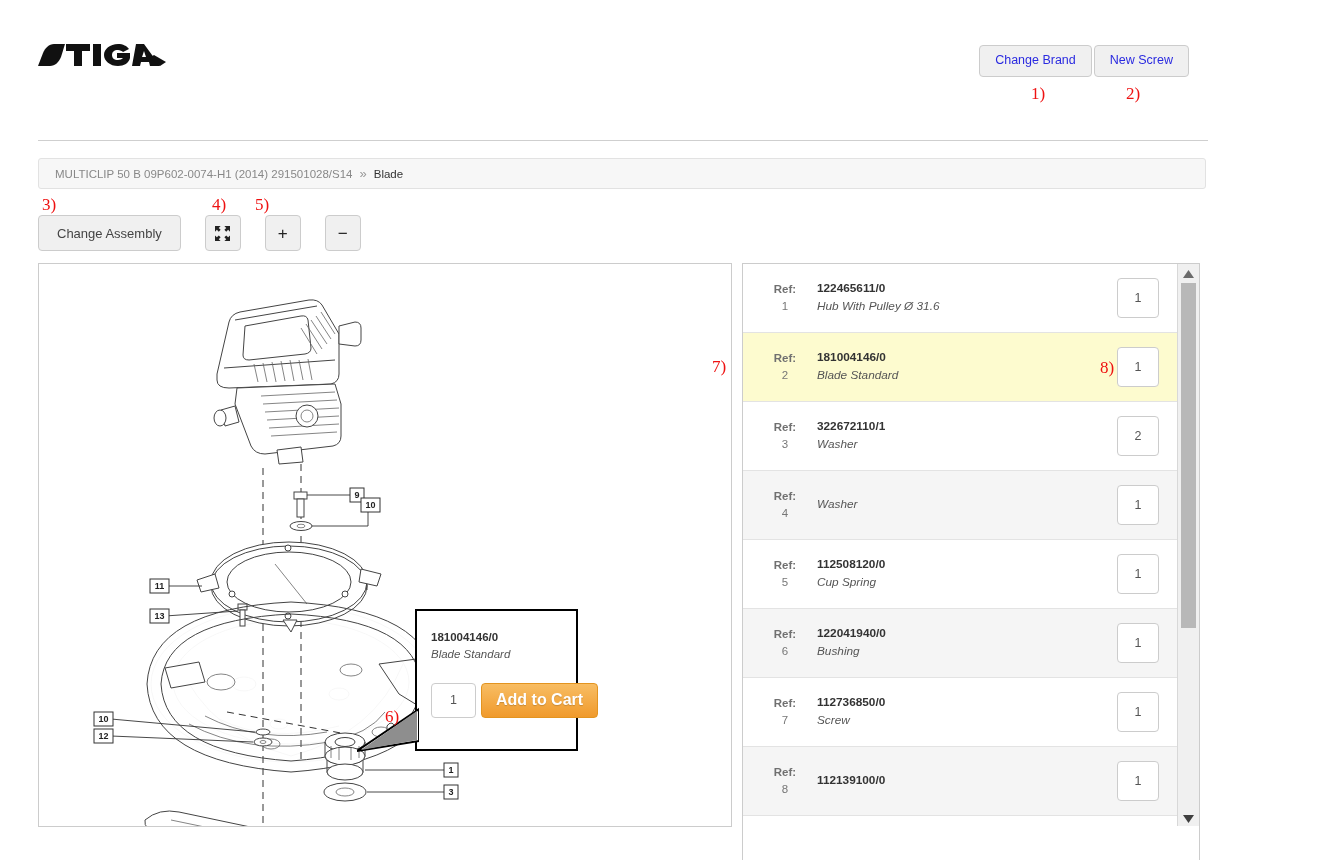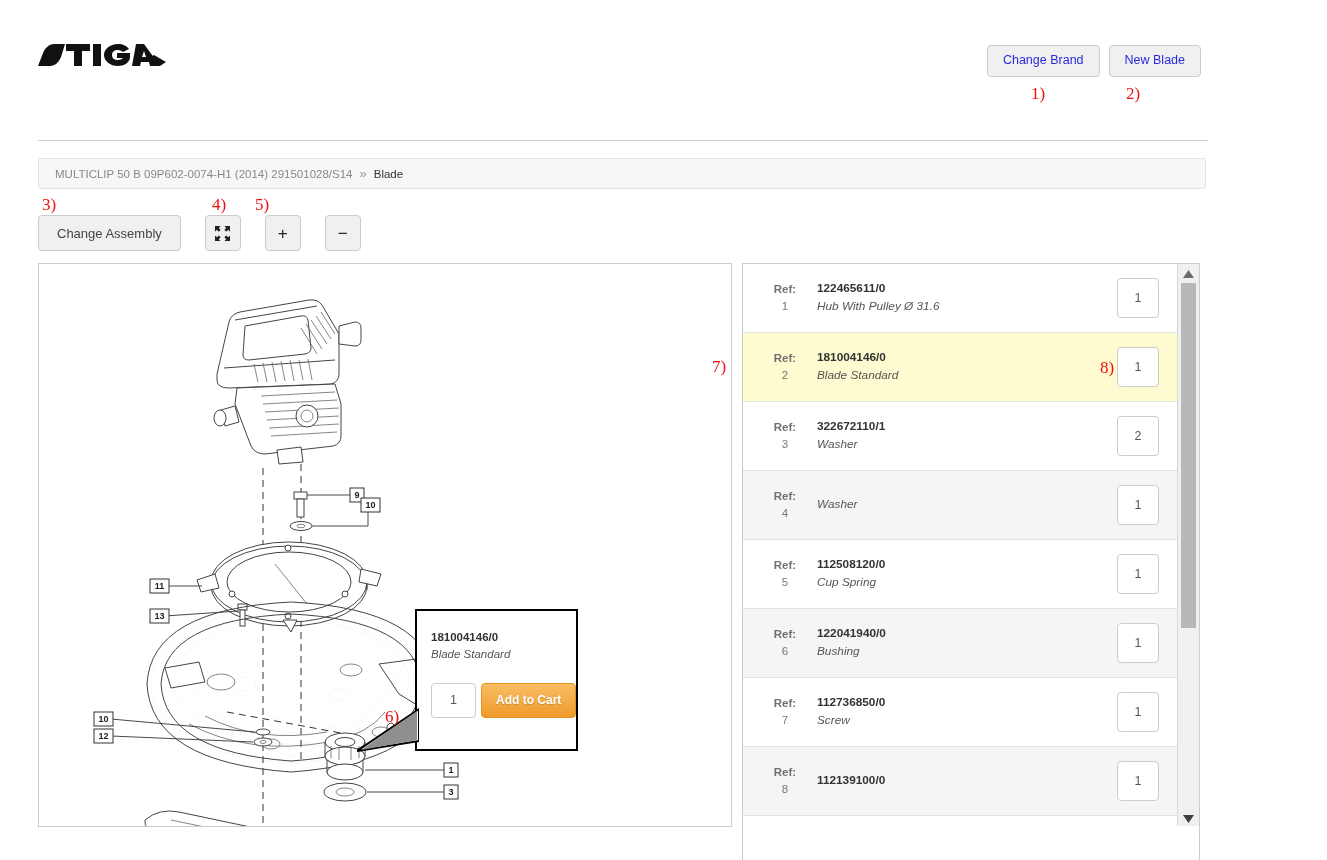--- a/index.html
+++ b/index.html
@@ -24,23 +24,23 @@
   }
   #logo {
     position: absolute;
     left: 38px; top: 38px;
     width: 140px; height: 34px;
   }
   #logo svg { display:block; }
 
   #header-buttons {
     position: absolute;
-    right: 126px; top: 45px;
-    display: flex;
-    gap: 9px;
+    right: 138px; top: 45px;
+    display: flex;
+    gap: 2px;
   }
   .hdr-btn {
     background: #f0f0f0;
     border: 1px solid #cccccc;
     border-radius: 4px;
     color: #2a2ae0;
     font-size: 12.5px;
     padding: 8px 15px;
     cursor: pointer;
     line-height: 1.1;
@@ -171,21 +171,21 @@
     padding: 0;
   }
   #btn-add-to-cart {
     height: 35px;
     padding: 0 14px;
     border: 1px solid #e39420;
     border-radius: 4px;
     background: linear-gradient(to bottom, #f8b košt 0%, #f0a23a 100%);
     background: linear-gradient(to bottom, #f8bd63 0%, #f09a2c 100%);
     color: #ffffff;
-    font-size: 12px;
+    font-size: 16px;
     font-weight: bold;
     cursor: pointer;
     font-family: "Liberation Sans", sans-serif;
     text-shadow: 0 1px 1px rgba(0,0,0,.18);
     white-space: nowrap;
   }
   #popup-tail { position: absolute; left: -60px; top: 96px; z-index: 31; }
 
   
   #parts-panel {
@@ -296,21 +296,21 @@
         <path d="M55 6 L63 6 L63 28 L55 28 Z"></path>
         <path d="M80 6 C72 6 66 11 66 17 C66 23 72 28 80 28 C86 28 91 25 92 20 L92 15 L79 15 L79 20 L85 20 C84 21 82 22 80 22 C76 22 74 20 74 17 C74 14 76 12 80 12 C82 12 84 13 85 14 L91 11 C89 8 85 6 80 6 Z"></path>
         <path d="M106 6 L98 6 L94 28 L102 28 L103 24 L111 24 L112 28 L122 28 Z M104 19 L106 13 L108 19 Z"></path>
         <path d="M111 20 L122 28 L128 24 L116 17 Z"></path>
       </g>
     </svg>
   </div>
 
   <div id="header-buttons">
     <button class="hdr-btn">Change Brand</button>
-    <button class="hdr-btn">New Blade</button>
+    <button class="hdr-btn">New Screw</button>
   </div>
 
   <span class="annot" id="annot-1">1)</span>
   <span class="annot" id="annot-2">2)</span>
 
   <div id="header-divider"></div>
 </div>
 
 <div id="breadcrumb">
   <span id="bc-parent">MULTICLIP 50 B 09P602-0074-H1 (2014) 291501028/S14</span>

